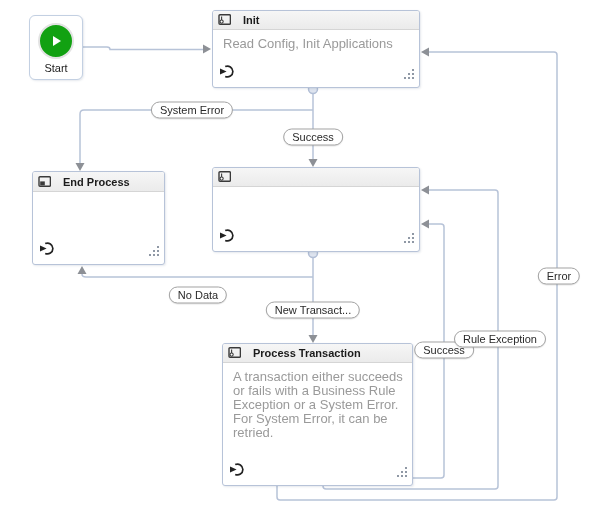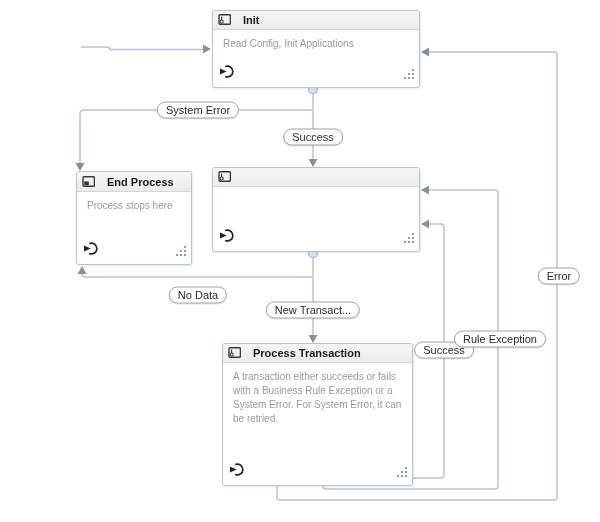--- a/index.html
+++ b/index.html
@@ -12,21 +12,21 @@
     position:absolute;background:#fff;border:1px solid #b7c3d8;border-radius:3px;
     box-shadow:1px 1px 2px rgba(90,110,140,.15);z-index:2;box-sizing:border-box;
   }
   .state-header{
     display:flex;align-items:center;gap:12px;height:18px;padding:0 5px;
     background:linear-gradient(#f6f6f6,#ebebeb);border-bottom:1px solid #d5d5d5;
     border-radius:2px 2px 0 0;
   }
   .state-title{font-size:11px;font-weight:700;color:#1b1b1b;white-space:nowrap;}
   .state-desc{
-    font-size:10px;color:#9a9a9a;padding:7px 10px 4px 10px;line-height:14px;
+    font-size:13px;color:#9a9a9a;padding:7px 10px 4px 10px;line-height:14px;
   }
   .entry-icon{position:absolute;left:6px;bottom:4px;}
   .grip{position:absolute;right:4px;bottom:4px;}
   .start-node{
     position:absolute;left:29px;top:15px;width:52px;height:63px;background:#fff;
     border:1px solid #c3d0e2;border-radius:6px;box-shadow:1px 1px 2px rgba(90,110,140,.15);
     z-index:2;display:flex;flex-direction:column;align-items:center;justify-content:flex-start;
   }
   .start-circle{
     width:32px;height:32px;border-radius:50%;background:#12a112;margin-top:7px;
@@ -87,20 +87,28 @@
       <polygon points="429,47.5 429,56.5 421,52" fill="#8d9096" stroke="none"></polygon>
     </g>
 
     <circle cx="313" cy="89" r="4.5" fill="#dee4ef" stroke="#b2bfd6"></circle>
     <circle cx="313" cy="253" r="4.5" fill="#dee4ef" stroke="#b2bfd6"></circle>
     <circle cx="277" cy="469" r="4.5" fill="#dee4ef" stroke="#b2bfd6"></circle>
     <circle cx="323" cy="469" r="4.5" fill="#dee4ef" stroke="#b2bfd6"></circle>
     <circle cx="362" cy="469" r="4.5" fill="#dee4ef" stroke="#b2bfd6"></circle>
   </svg>
 
+  <div class="start-node">
+    <div class="start-circle">
+      <svg width="14" height="14" viewBox="0 0 14 14">
+          <polygon points="4,2 12,7 4,12" fill="#fff"></polygon>
+        </svg>
+    </div>
+    <div class="start-label">Start</div>
+  </div>
 
   <div class="state" style="left:212px;top:10px;width:208px;height:78px;">
     <div class="state-header">
       <span>
         <svg width="13" height="11" viewBox="0 0 13 11">
             <rect x="1" y="0.8" width="11.4" height="9.4" rx="1" stroke="#3a3a3a" stroke-width="1.4" fill="none"></rect>
             <circle cx="3.6" cy="7.6" r="1.6" stroke="#3a3a3a" stroke-width="1.1" fill="#fff"></circle>
             <line x1="3.6" y1="6" x2="3.6" y2="2.5" stroke="#3a3a3a" stroke-width="1.1"></line>
           </svg>
       </span>
@@ -118,31 +126,30 @@
           <rect x="8" y="0" width="2" height="2"></rect>
           <rect x="4" y="4" width="2" height="2"></rect>
           <rect x="8" y="4" width="2" height="2"></rect>
           <rect x="0" y="8" width="2" height="2"></rect>
           <rect x="4" y="8" width="2" height="2"></rect>
           <rect x="8" y="8" width="2" height="2"></rect>
         </svg>
     </span>
   </div>
 
-  <div class="state" style="left:32px;top:171px;width:116px;height:94px;margin-left:44px;">
+  <div class="state" style="left:32px;top:171px;width:133px;height:94px;">
     <div class="state-header" style="height:19px;">
       <span>
         <svg width="13" height="11" viewBox="0 0 13 11">
             <rect x="1" y="0.8" width="11.4" height="9.4" rx="1" stroke="#3a3a3a" stroke-width="1.4" fill="none"></rect>
             <rect x="2.2" y="5.4" width="4.6" height="4" fill="#3a3a3a"></rect>
           </svg>
       </span>
       <span class="state-title">End Process</span>
     </div>
-    <div class="state-desc">Process stops here</div>
     <span class="entry-icon">
       <svg width="16" height="15" viewBox="0 0 16 15">
           <path d="M 6.2,2.6 A 5.4,5.4 0 1 1 6.2,12.4" stroke="#222" stroke-width="1.7" fill="none"></path>
           <polygon points="1,4.6 7.6,7.5 1,10.4" fill="#222"></polygon>
         </svg>
     </span>
     <span class="grip">
       <svg width="11" height="10" viewBox="0 0 11 10" fill="#8f98a5" stroke="none">
           <rect x="8" y="0" width="2" height="2"></rect>
           <rect x="4" y="4" width="2" height="2"></rect>
@@ -205,21 +212,21 @@
           <rect x="8" y="0" width="2" height="2"></rect>
           <rect x="4" y="4" width="2" height="2"></rect>
           <rect x="8" y="4" width="2" height="2"></rect>
           <rect x="0" y="8" width="2" height="2"></rect>
           <rect x="4" y="8" width="2" height="2"></rect>
           <rect x="8" y="8" width="2" height="2"></rect>
         </svg>
     </span>
   </div>
 
-  <div class="pill" style="left:198px;top:110px;">System Error</div>
+  <div class="pill" style="left:192px;top:110px;">System Error</div>
   <div class="pill" style="left:313px;top:137px;">Success</div>
   <div class="pill" style="left:198px;top:295px;">No Data</div>
   <div class="pill" style="left:313px;top:310px;text-align:right;">New Transact...</div>
   <div class="pill" style="left:444px;top:350px;">Success</div>
   <div class="pill" style="left:500px;top:339px;">Rule Exception</div>
   <div class="pill" style="left:559px;top:276px;">Error</div>
 
 </div>
 
 </body></html>

